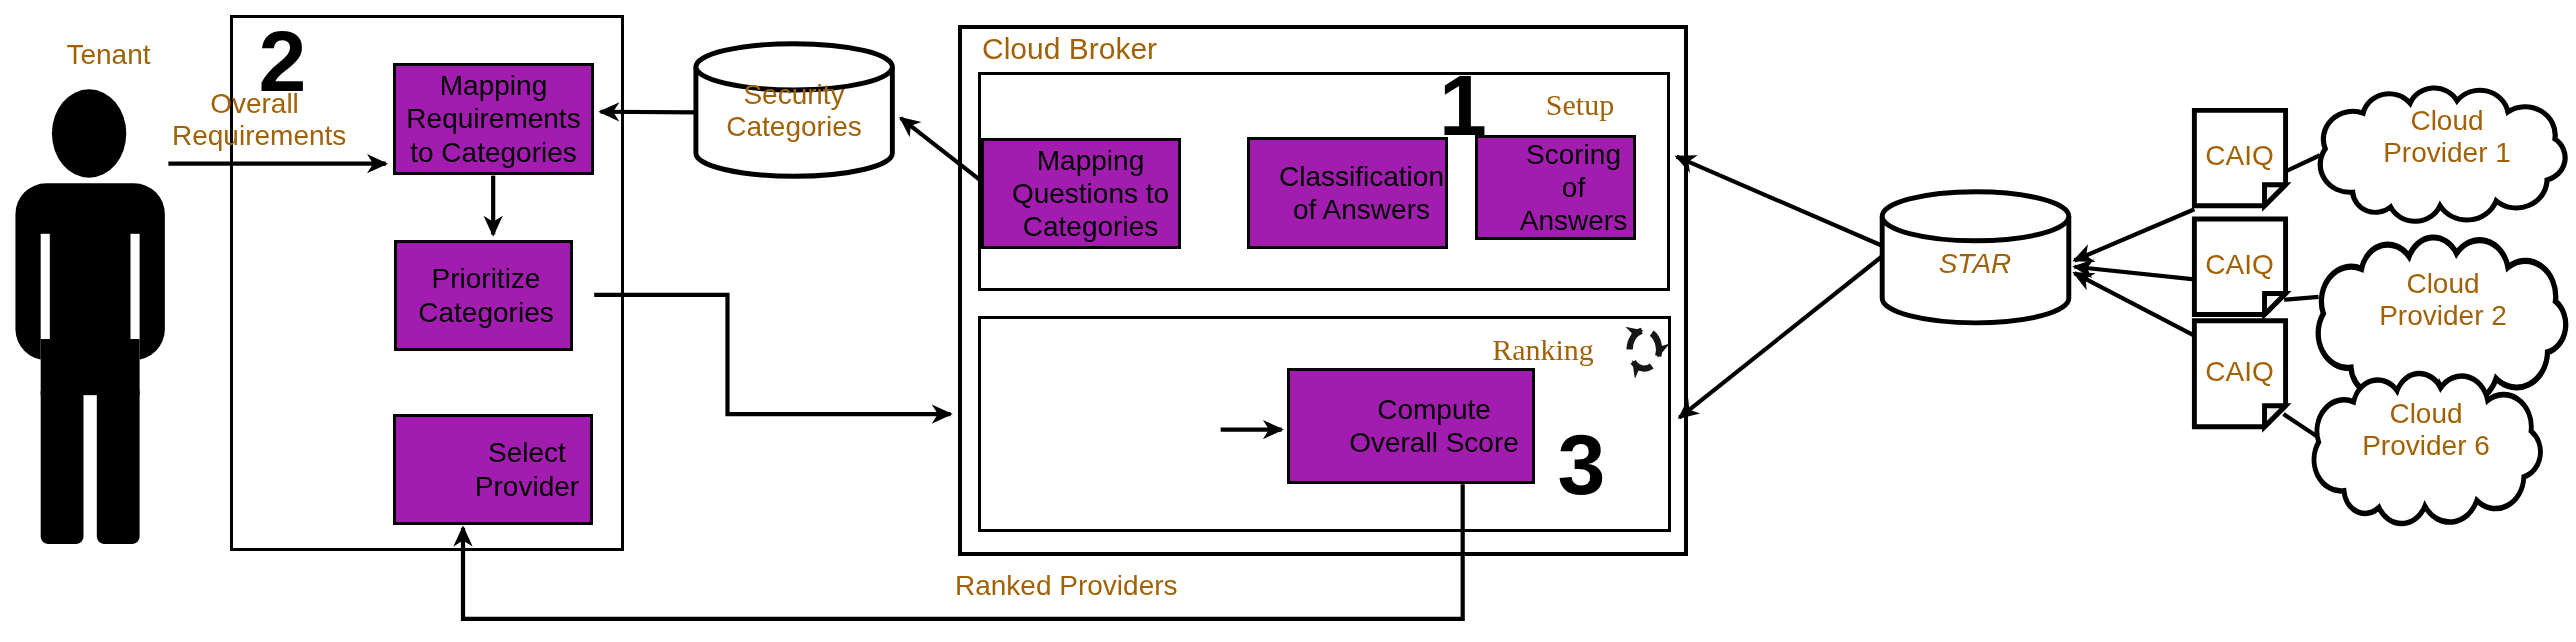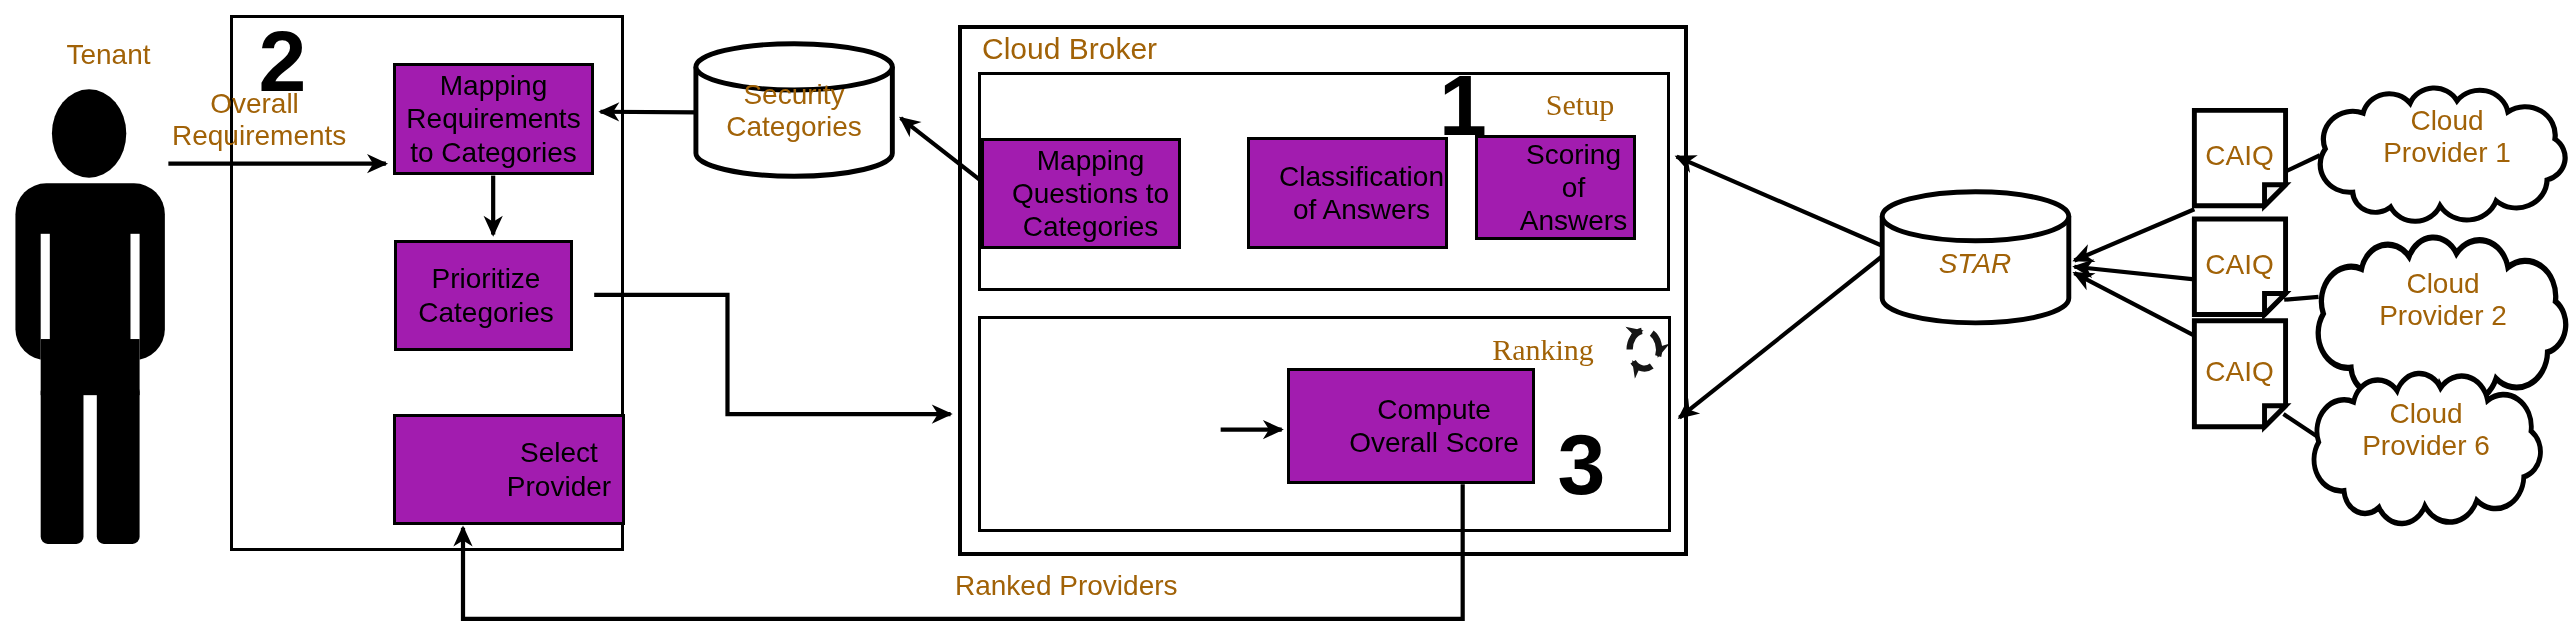--- a/index.html
+++ b/index.html
@@ -110,21 +110,21 @@
   <div class="container-box cb" style="left:958px;top:24.6px;width:730px;height:531px;"></div>
   <div class="container-box" style="left:978px;top:72px;width:692px;height:219px;"></div>
   <div class="container-box" style="left:978px;top:316px;width:693px;height:216px;"></div>
 
   <div class="box" style="left:393px;top:63px;width:201px;height:112px;">
     <span style="width:196px;">Mapping Requirements to Categories</span>
   </div>
   <div class="box" style="left:394px;top:240px;width:179px;height:111px;">
     <span style="width:168px;">Prioritize Categories</span>
   </div>
-  <div class="box" style="left:393px;top:414px;width:232px;height:111px;">
+  <div class="box" style="left:393px;top:414px;width:200px;height:111px;">
     <span style="width:126px;">Select Provider</span>
   </div>
 
   <div class="box" style="left:981px;top:138px;width:200px;height:111px;">
     <span style="width:175px;">Mapping Questions to Categories</span>
   </div>
   <div class="box" style="left:1247px;top:137px;width:201px;height:112px;padding-left:28px;">
     <span style="width:189px;">Classification of Answers</span>
   </div>
   <div class="box" style="left:1475px;top:135px;width:161px;height:105px;padding-left:36px;">

